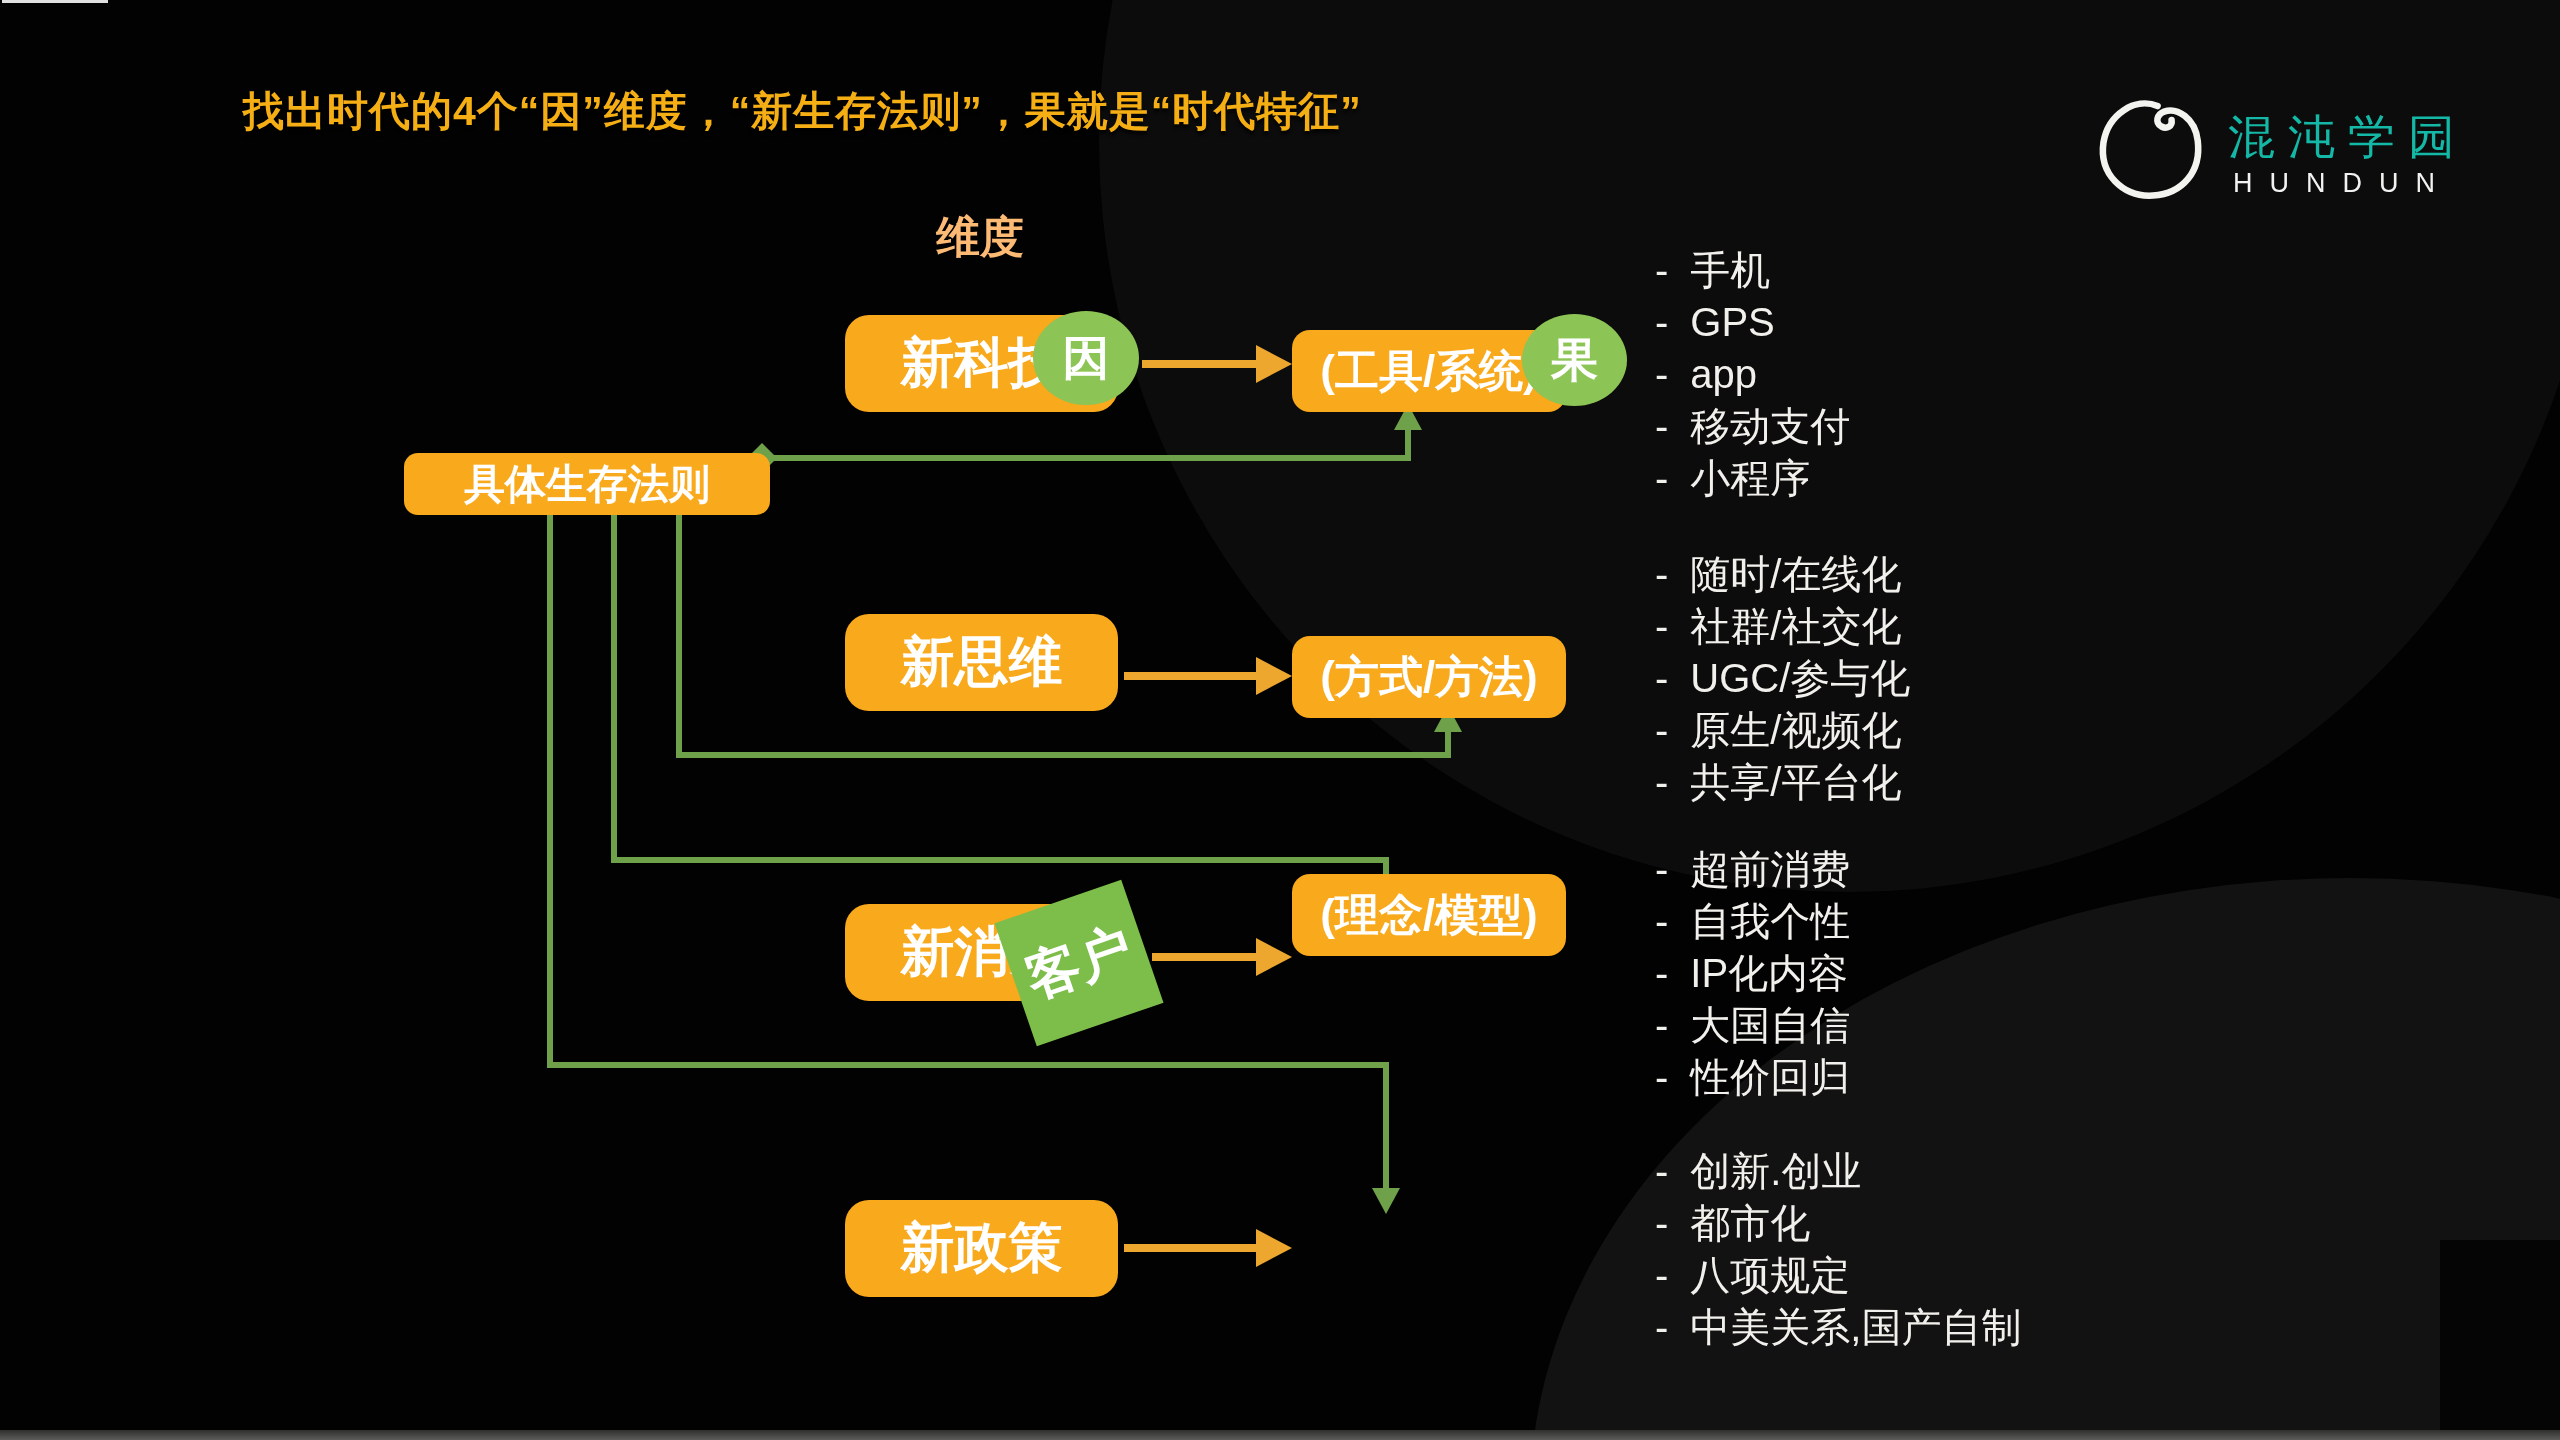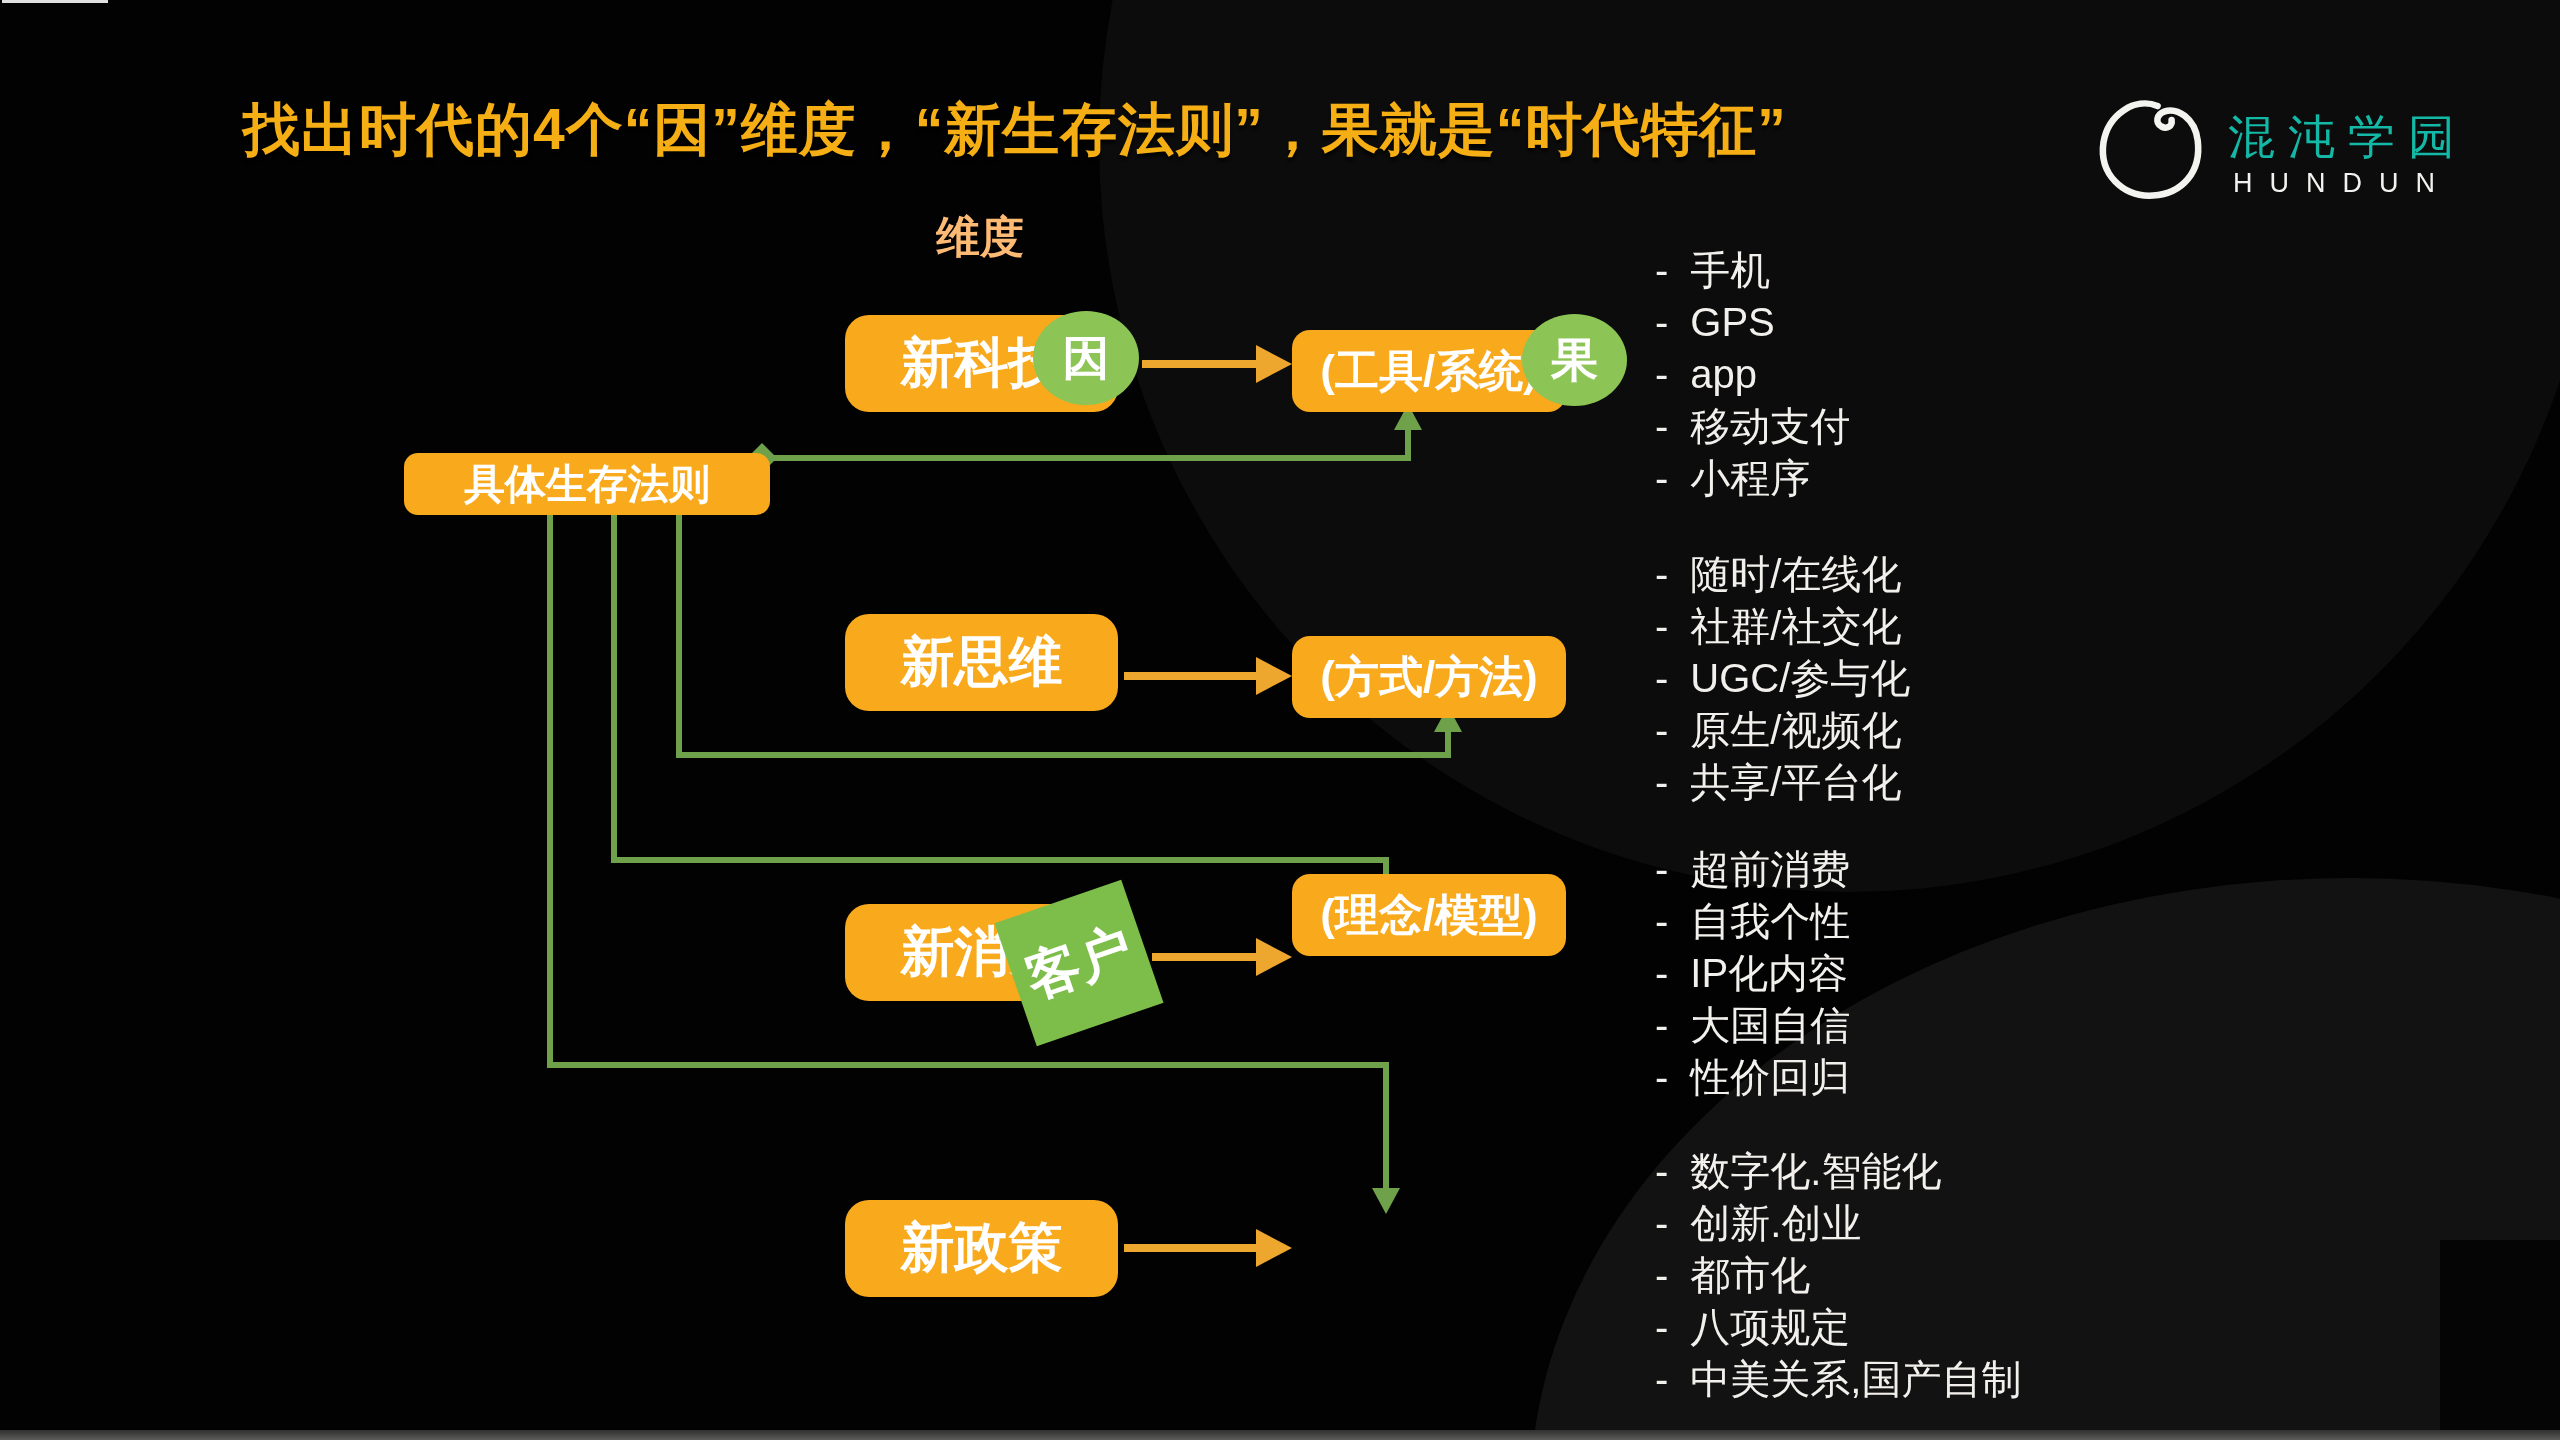--- a/index.html
+++ b/index.html
@@ -11,21 +11,21 @@
   
   .bg-circle{position:absolute;border-radius:50%;}
   .bg-c1{left:1099px;top:-608px;width:1500px;height:1500px;background:#0c0c0c;}
   .bg-c2{left:1530px;top:878px;width:1640px;height:1240px;background:#121212;}
   .bg-corner{position:absolute;left:2440px;top:1240px;width:120px;height:200px;background:#050505;}
   .edge-top{position:absolute;left:2px;top:0;width:106px;height:3px;background:#e0e0e0;}
   .edge-bottom{position:absolute;left:0;top:1430px;width:2560px;height:10px;
     background:linear-gradient(to bottom,#2f2f2d,#5c5c5a);}
   
   .title{
-    position:absolute;left:243px;top:92px;font-size:57px;font-weight:bold;
+    position:absolute;left:243px;top:84px;font-size:41px;font-weight:bold;
     color:#F5AF14;white-space:nowrap;letter-spacing:1px;
     text-shadow:0 4px 3px rgba(0,0,0,0.65);
   }
   
   .logo-circle{position:absolute;left:2096px;top:92px;width:112px;height:112px;}
   .logo-cn{position:absolute;left:2228px;top:106px;font-size:47px;color:#14b8a6;
     letter-spacing:13px;white-space:nowrap;font-family:Liberation Sans, sans-serif;}
   .logo-en{position:absolute;left:2233px;top:168px;font-size:27px;color:#f2f2f0;
     letter-spacing:17px;white-space:nowrap;}
   
@@ -140,21 +140,20 @@
       <li><span class="dash">-</span><span>共享/平台化</span></li>
     </ul>
   <ul class="feature-list g3">
       <li><span class="dash">-</span><span>超前消费</span></li>
       <li><span class="dash">-</span><span>自我个性</span></li>
       <li><span class="dash">-</span><span>IP化内容</span></li>
       <li><span class="dash">-</span><span>大国自信</span></li>
       <li><span class="dash">-</span><span>性价回归</span></li>
     </ul>
   <ul class="feature-list g4">
-      <li><span class="dash">-</span><span>数字化.智能化</span></li>
       <li><span class="dash">-</span><span>创新.创业</span></li>
       <li><span class="dash">-</span><span>都市化</span></li>
       <li><span class="dash">-</span><span>八项规定</span></li>
       <li><span class="dash">-</span><span>中美关系,国产自制</span></li>
     </ul>
 
   <div class="edge-bottom"></div>
 </div>
 
 </body></html>

